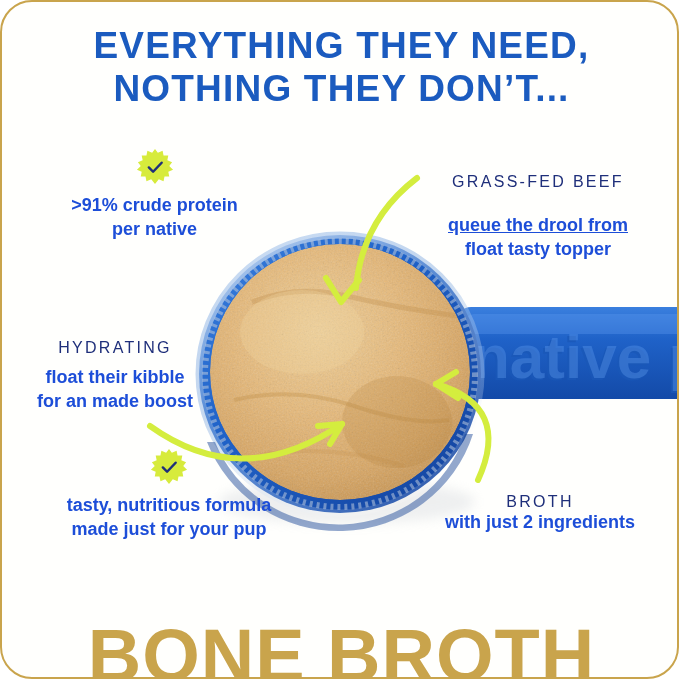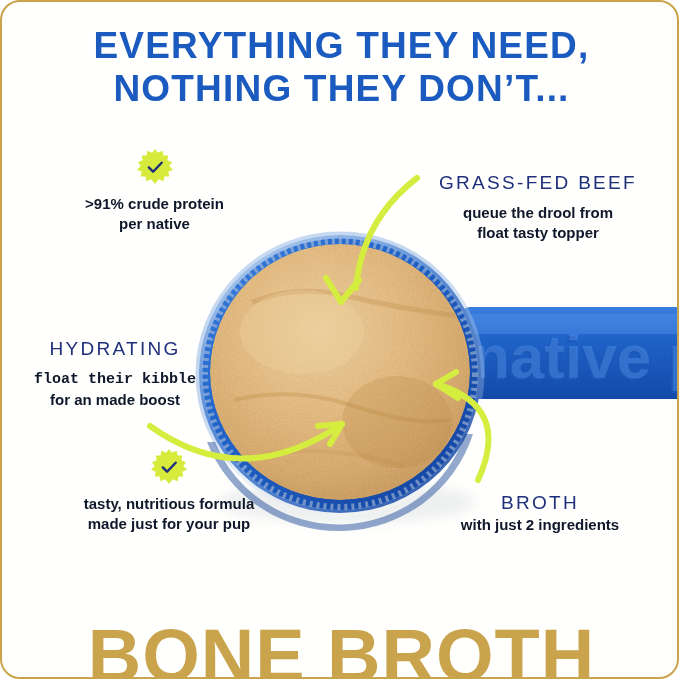--- a/index.html
+++ b/index.html
@@ -6,21 +6,21 @@
     margin: 0;
     padding: 0;
     background: #ffffff;
   }
   #card {
     position: relative;
     width: 679px;
     height: 679px;
     background: #fffffd;
     border: 2px solid #c9a44c;
-    border-radius: 20px;
+    border-radius: 32px;
     box-sizing: border-box;
     overflow: hidden;
     font-family: "Liberation Sans", sans-serif;
   }
 
   
   #headline {
     position: absolute;
     top: 22px;
     left: 0;
@@ -39,29 +39,29 @@
     position: absolute;
     left: 0; top: 0;
     width: 679px; height: 679px;
     pointer-events: none;
   }
 
   
   .callout { position: absolute; }
   .co-title {
     color: #1f2f7a;
-    font-size: 19px;
+    font-size: 16px;
     font-weight: 400;
     letter-spacing: 2.3px;
     white-space: nowrap;
     line-height: 1.2;
   }
   .co-body {
-    color: #0f172a;
-    font-size: 15px;
+    color: #1d4ed8;
+    font-size: 18px;
     font-weight: 600;
     line-height: 1.33;
     white-space: nowrap;
   }
   .co-center { text-align: center; }
 
   
   .badge {
     position: relative;
     width: 38px; height: 38px;
@@ -183,27 +183,27 @@
         <circle cx="20" cy="20" r="13" fill="#d7eb3c"></circle>
         <path d="M13.5 20.5 l4.5 4.5 l9 -9.5" stroke="#1f2f7a" stroke-width="2.6" fill="none" stroke-linecap="round" stroke-linejoin="round"></path>
       </svg>
     </div>
     <div class="co-body">&gt;91% crude protein</div>
     <div class="co-body">per native</div>
   </div>
 
   <div class="callout co-center" style="left:428px; top:170px; width:216px;">
     <div class="co-title">GRASS-FED BEEF</div>
-    <div class="co-body" style="margin-top:8px;">queue the drool from</div>
+    <div class="co-body" style="margin-top:23px;text-decoration:underline;">queue the drool from</div>
     <div class="co-body">float tasty topper</div>
   </div>
 
   <div class="callout co-center" style="left:10px; top:336px; width:206px;">
     <div class="co-title">HYDRATING</div>
-    <div class="co-body" style="margin-top:9px;font-family:Liberation Mono, monospace;">float their kibble</div>
+    <div class="co-body" style="margin-top:9px;">float their kibble</div>
     <div class="co-body">for an made boost</div>
   </div>
 
   <div class="callout co-center" style="left:39px; top:446px; width:256px;">
     <div class="badge">
       <svg viewBox="0 0 40 40" xmlns="http://www.w3.org/2000/svg">
         <path d="M20 1 L23 5 L28 3 L29 8 L34 8 L33 13 L38 15 L35 19 L39 23 L34 25
                  L35 30 L30 30 L29 35 L24 33 L20 38 L16 33 L11 35 L10 30 L5 30
                  L6 25 L1 23 L5 19 L2 15 L7 13 L6 8 L11 8 L12 3 L17 5 Z" fill="#d7eb3c"></path>
         <circle cx="20" cy="20" r="13" fill="#d7eb3c"></circle>

